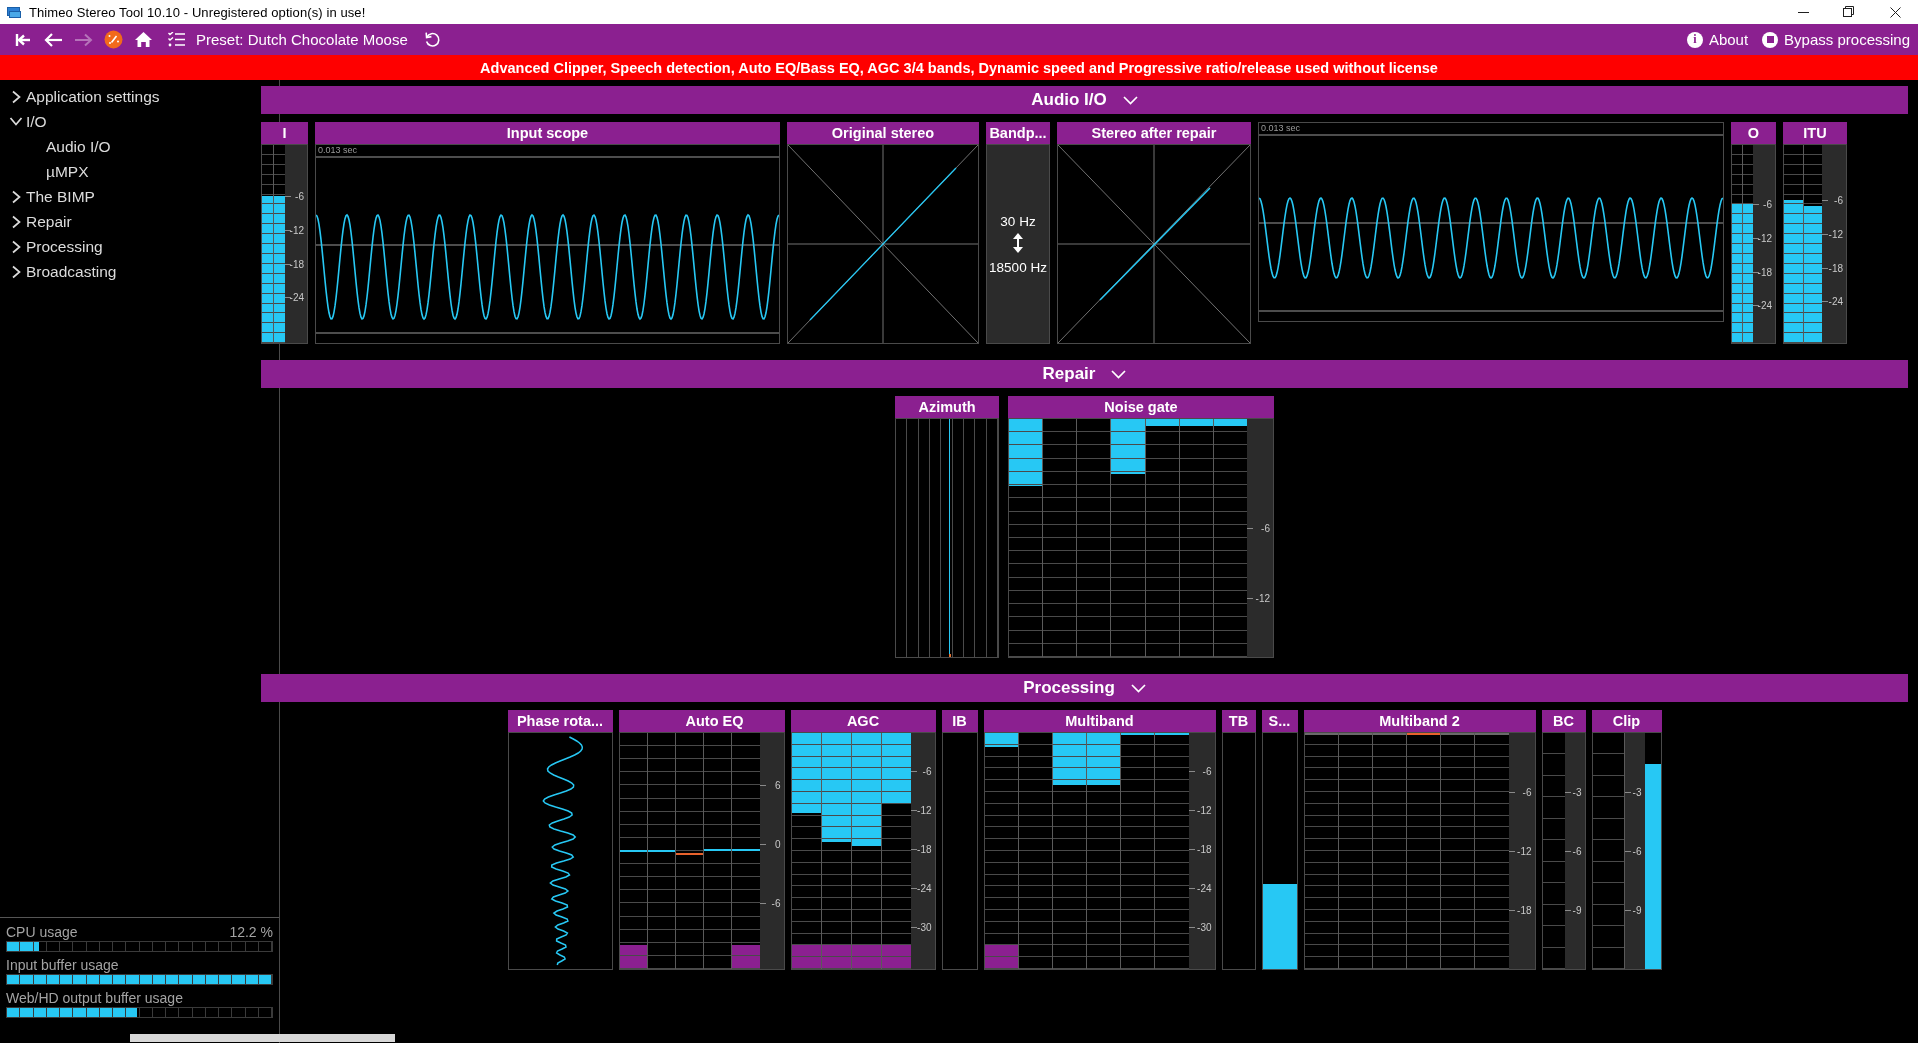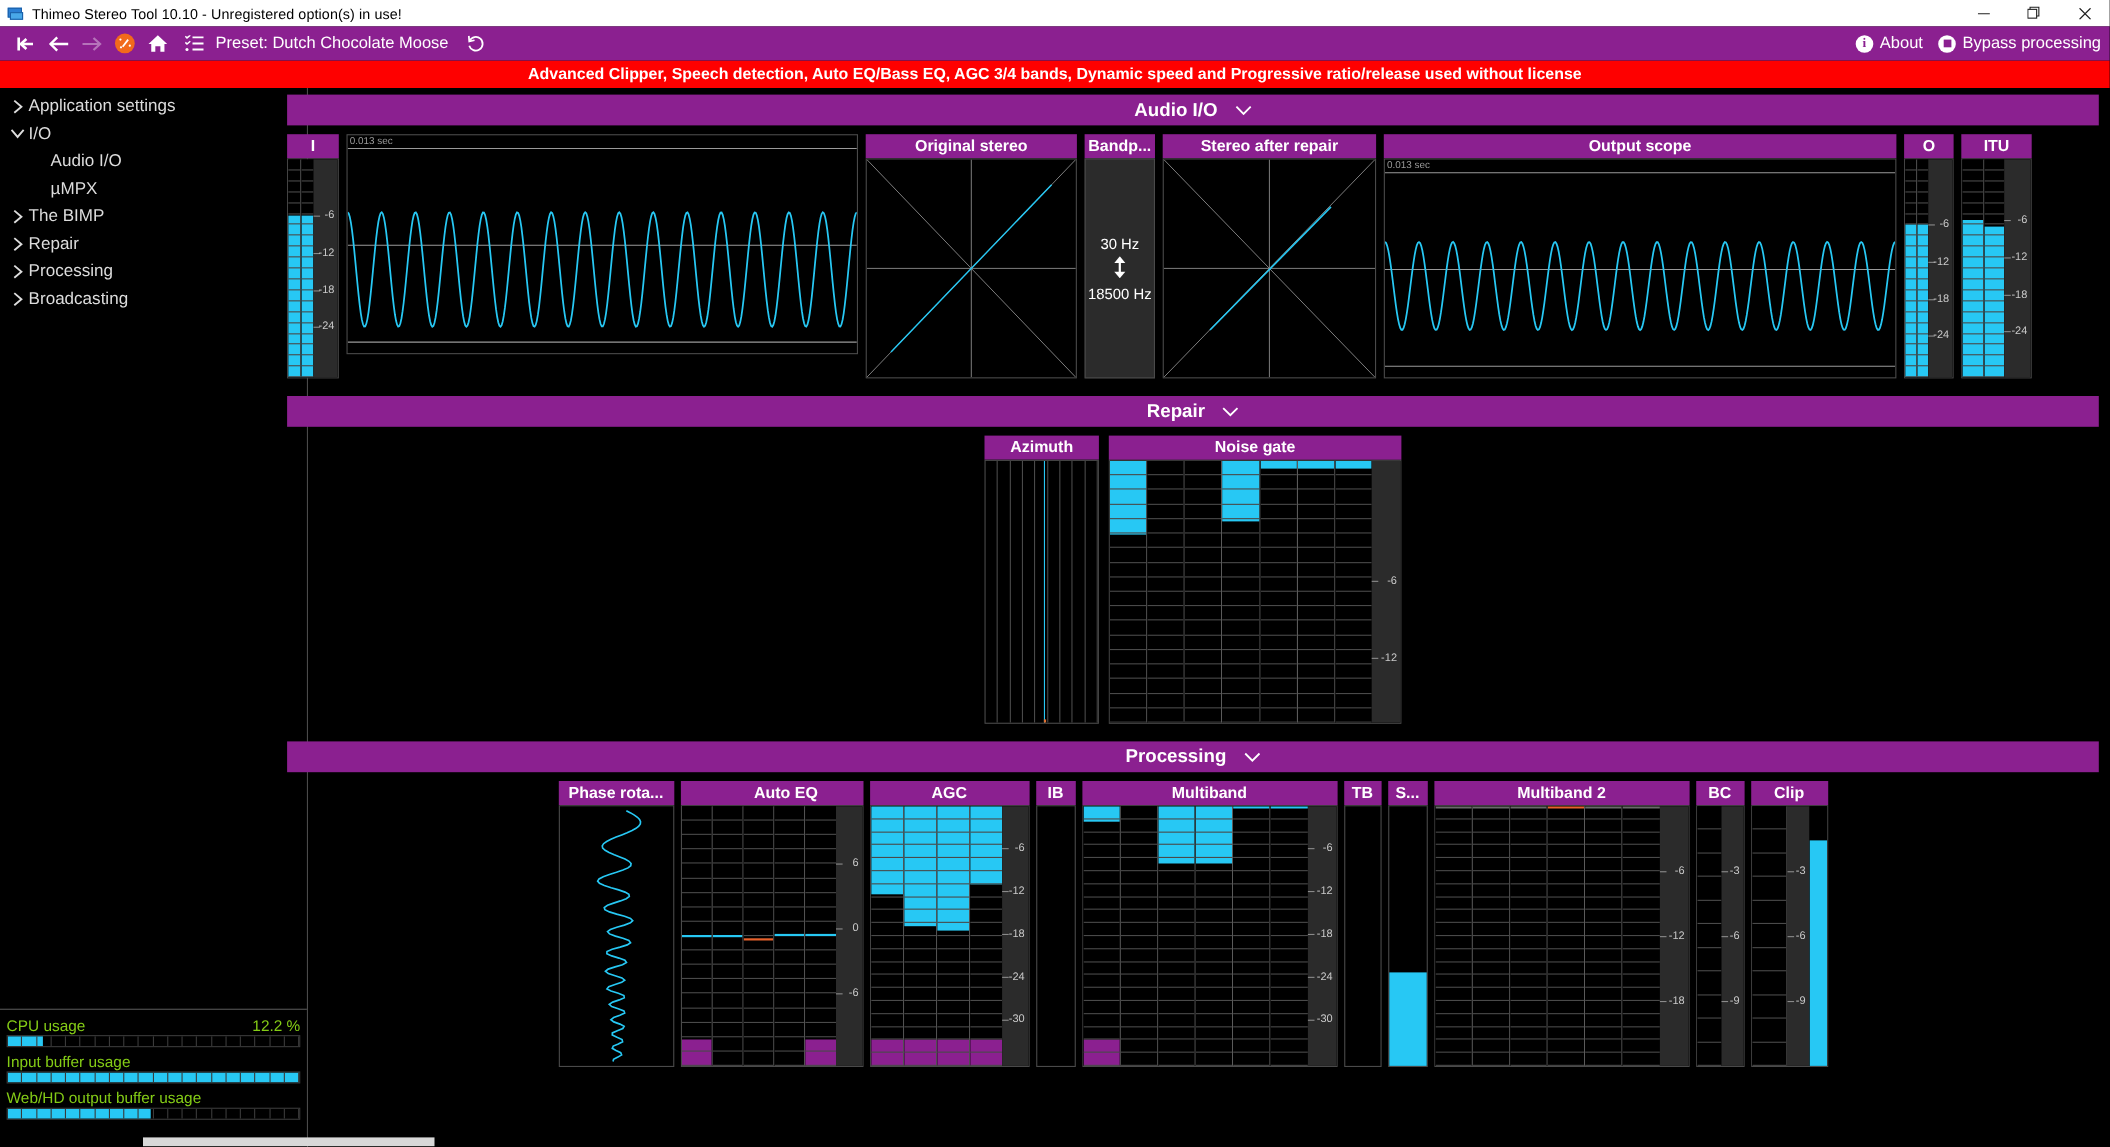--- a/index.html
+++ b/index.html
@@ -49,21 +49,21 @@
     border-right:1px solid #4a4a4a; }
   .nav { padding-top:4px; }
   .nav-item { height:25px; display:flex; align-items:center; color:#dcdcdc; font-size:15.5px;
     padding-left:6px; }
   .nav-item .chev { width:20px; display:flex; align-items:center; justify-content:center;
     color:#dcdcdc; flex:none; }
   .nav-item.child { padding-left:46px; }
 
   .status { position:absolute; left:0; right:0; bottom:22px; padding:4px 6px 0 6px;
     border-top:1px solid #555; }
-  .st-row { display:flex; justify-content:space-between; color:#84cc16; font-size:14px;
+  .st-row { display:flex; justify-content:space-between; color:#a3a3a3; font-size:14px;
     padding:2px 0 1px 0; }
   .bar { height:11px; border:1px solid #3a3a3a; background:#000; position:relative;
     margin-bottom:3px; overflow:hidden; }
   .bar .fill { position:absolute; left:0; top:0; bottom:0; background:#27c8f4; }
   .bar .ticks { position:absolute; inset:0; display:flex; }
   .bar .ticks i { flex:1; border-right:1px solid #3a3a3a; }
 
   .hscroll { position:absolute; left:0; bottom:0; height:10px; right:0; background:#000; }
   .hscroll .thumb { position:absolute; left:130px; top:1px; height:8px; width:265px;
     background:#d8d8d8; }
@@ -445,20 +445,21 @@
                   <div class="tick" style="top:60%;"></div>
                   <span style="top:60%;">-18</span>
                   <div class="tick" style="top:77%;"></div>
                   <span style="top:77%;">-24</span>
                 </div>
               </div>
           </div>
         </div>
 
         <div class="panel">
+          <div class="p-hdr" style="width:465px;">Input scope</div>
           <div class="p-body scope" style="width:465px;height:200px;">
             <span class="lbl">0.013 sec</span>
             <svg width="463" height="198" viewBox="0 0 463 198">
               <line x1="0" y1="12" x2="463" y2="12" stroke="#9a9a9a" stroke-width="1"></line>
               <line x1="0" y1="100" x2="463" y2="100" stroke="#9a9a9a" stroke-width="1"></line>
               <line x1="0" y1="188" x2="463" y2="188" stroke="#9a9a9a" stroke-width="1"></line>
               <path id="wavIn" fill="none" stroke="#27c8f4" stroke-width="1.6" d="M0.0 70.0 L1.0 71.1 L2.0 74.3 L3.0 79.4 L4.0 86.3 L5.0 94.7 L6.0 104.2 L7.0 114.4 L8.0 125.0 L9.0 135.4 L10.0 145.3 L11.0 154.2 L12.0 161.8 L13.0 167.8 L14.0 171.8 L15.0 173.8 L16.0 173.7 L17.0 171.4 L18.0 167.1 L19.0 160.9 L20.0 153.1 L21.0 144.0 L22.0 134.1 L23.0 123.6 L24.0 113.0 L25.0 102.9 L26.0 93.5 L27.0 85.3 L28.0 78.6 L29.0 73.7 L30.0 70.8 L31.0 70.0 L32.0 71.4 L33.0 74.8 L34.0 80.2 L35.0 87.3 L36.0 95.9 L37.0 105.5 L38.0 115.8 L39.0 126.4 L40.0 136.8 L41.0 146.6 L42.0 155.3 L43.0 162.7 L44.0 168.4 L45.0 172.2 L46.0 173.9 L47.0 173.5 L48.0 170.9 L49.0 166.3 L50.0 159.9 L51.0 152.0 L52.0 142.8 L53.0 132.7 L54.0 122.2 L55.0 111.7 L56.0 101.6 L57.0 92.3 L58.0 84.3 L59.0 77.8 L60.0 73.2 L61.0 70.6 L62.0 70.1 L63.0 71.7 L64.0 75.4 L65.0 81.1 L66.0 88.4 L67.0 97.1 L68.0 106.9 L69.0 117.2 L70.0 127.8 L71.0 138.1 L72.0 147.8 L73.0 156.4 L74.0 163.6 L75.0 169.0 L76.0 172.5 L77.0 174.0 L78.0 173.3 L79.0 170.4 L80.0 165.6 L81.0 159.0 L82.0 150.8 L83.0 141.5 L84.0 131.3 L85.0 120.8 L86.0 110.3 L87.0 100.3 L88.0 91.2 L89.0 83.3 L90.0 77.1 L91.0 72.7 L92.0 70.4 L93.0 70.2 L94.0 72.1 L95.0 76.1 L96.0 82.0 L97.0 89.5 L98.0 98.4 L99.0 108.2 L100.0 118.7 L101.0 129.2 L102.0 139.5 L103.0 149.0 L104.0 157.4 L105.0 164.4 L106.0 169.6 L107.0 172.9 L108.0 174.0 L109.0 173.0 L110.0 169.9 L111.0 164.8 L112.0 157.9 L113.0 149.6 L114.0 140.1 L115.0 129.9 L116.0 119.4 L117.0 108.9 L118.0 99.0 L119.0 90.1 L120.0 82.4 L121.0 76.4 L122.0 72.3 L123.0 70.2 L124.0 70.3 L125.0 72.5 L126.0 76.8 L127.0 82.9 L128.0 90.6 L129.0 99.6 L130.0 109.6 L131.0 120.1 L132.0 130.6 L133.0 140.8 L134.0 150.2 L135.0 158.5 L136.0 165.2 L137.0 170.2 L138.0 173.1 L139.0 174.0 L140.0 172.7 L141.0 169.3 L142.0 164.0 L143.0 156.9 L144.0 148.4 L145.0 138.8 L146.0 128.5 L147.0 117.9 L148.0 107.6 L149.0 97.8 L150.0 89.0 L151.0 81.5 L152.0 75.8 L153.0 71.9 L154.0 70.1 L155.0 70.5 L156.0 73.0 L157.0 77.5 L158.0 83.8 L159.0 91.8 L160.0 100.9 L161.0 111.0 L162.0 121.5 L163.0 132.0 L164.0 142.1 L165.0 151.4 L166.0 159.4 L167.0 166.0 L168.0 170.7 L169.0 173.4 L170.0 173.9 L171.0 172.4 L172.0 168.7 L173.0 163.1 L174.0 155.9 L175.0 147.2 L176.0 137.5 L177.0 127.1 L178.0 116.5 L179.0 106.2 L180.0 96.5 L181.0 87.9 L182.0 80.6 L183.0 75.1 L184.0 71.5 L185.0 70.0 L186.0 70.7 L187.0 73.5 L188.0 78.2 L189.0 84.8 L190.0 92.9 L191.0 102.2 L192.0 112.4 L193.0 122.9 L194.0 133.4 L195.0 143.4 L196.0 152.5 L197.0 160.4 L198.0 166.7 L199.0 171.2 L200.0 173.6 L201.0 173.9 L202.0 172.0 L203.0 168.1 L204.0 162.3 L205.0 154.8 L206.0 145.9 L207.0 136.1 L208.0 125.7 L209.0 115.1 L210.0 104.9 L211.0 95.3 L212.0 86.8 L213.0 79.8 L214.0 74.5 L215.0 71.2 L216.0 70.0 L217.0 70.9 L218.0 74.0 L219.0 79.0 L220.0 85.8 L221.0 94.1 L222.0 103.5 L223.0 113.7 L224.0 124.3 L225.0 134.7 L226.0 144.7 L227.0 153.7 L228.0 161.4 L229.0 167.4 L230.0 171.6 L231.0 173.7 L232.0 173.7 L233.0 171.6 L234.0 167.4 L235.0 161.4 L236.0 153.7 L237.0 144.7 L238.0 134.7 L239.0 124.3 L240.0 113.7 L241.0 103.5 L242.0 94.1 L243.0 85.8 L244.0 79.0 L245.0 74.0 L246.0 70.9 L247.0 70.0 L248.0 71.2 L249.0 74.5 L250.0 79.8 L251.0 86.8 L252.0 95.3 L253.0 104.9 L254.0 115.1 L255.0 125.7 L256.0 136.1 L257.0 145.9 L258.0 154.8 L259.0 162.3 L260.0 168.1 L261.0 172.0 L262.0 173.9 L263.0 173.6 L264.0 171.2 L265.0 166.7 L266.0 160.4 L267.0 152.5 L268.0 143.4 L269.0 133.4 L270.0 122.9 L271.0 112.4 L272.0 102.2 L273.0 92.9 L274.0 84.8 L275.0 78.2 L276.0 73.5 L277.0 70.7 L278.0 70.0 L279.0 71.5 L280.0 75.1 L281.0 80.6 L282.0 87.9 L283.0 96.5 L284.0 106.2 L285.0 116.5 L286.0 127.1 L287.0 137.5 L288.0 147.2 L289.0 155.9 L290.0 163.1 L291.0 168.7 L292.0 172.4 L293.0 173.9 L294.0 173.4 L295.0 170.7 L296.0 166.0 L297.0 159.4 L298.0 151.4 L299.0 142.1 L300.0 132.0 L301.0 121.5 L302.0 111.0 L303.0 100.9 L304.0 91.8 L305.0 83.8 L306.0 77.5 L307.0 73.0 L308.0 70.5 L309.0 70.1 L310.0 71.9 L311.0 75.8 L312.0 81.5 L313.0 89.0 L314.0 97.8 L315.0 107.6 L316.0 117.9 L317.0 128.5 L318.0 138.8 L319.0 148.4 L320.0 156.9 L321.0 164.0 L322.0 169.3 L323.0 172.7 L324.0 174.0 L325.0 173.1 L326.0 170.2 L327.0 165.2 L328.0 158.5 L329.0 150.2 L330.0 140.8 L331.0 130.6 L332.0 120.1 L333.0 109.6 L334.0 99.6 L335.0 90.6 L336.0 82.9 L337.0 76.8 L338.0 72.5 L339.0 70.3 L340.0 70.2 L341.0 72.3 L342.0 76.4 L343.0 82.4 L344.0 90.1 L345.0 99.0 L346.0 108.9 L347.0 119.4 L348.0 129.9 L349.0 140.1 L350.0 149.6 L351.0 157.9 L352.0 164.8 L353.0 169.9 L354.0 173.0 L355.0 174.0 L356.0 172.9 L357.0 169.6 L358.0 164.4 L359.0 157.4 L360.0 149.0 L361.0 139.5 L362.0 129.2 L363.0 118.7 L364.0 108.2 L365.0 98.4 L366.0 89.5 L367.0 82.0 L368.0 76.1 L369.0 72.1 L370.0 70.2 L371.0 70.4 L372.0 72.7 L373.0 77.1 L374.0 83.3 L375.0 91.2 L376.0 100.3 L377.0 110.3 L378.0 120.8 L379.0 131.3 L380.0 141.5 L381.0 150.8 L382.0 159.0 L383.0 165.6 L384.0 170.4 L385.0 173.3 L386.0 174.0 L387.0 172.5 L388.0 169.0 L389.0 163.6 L390.0 156.4 L391.0 147.8 L392.0 138.1 L393.0 127.8 L394.0 117.2 L395.0 106.9 L396.0 97.1 L397.0 88.4 L398.0 81.1 L399.0 75.4 L400.0 71.7 L401.0 70.1 L402.0 70.6 L403.0 73.2 L404.0 77.8 L405.0 84.3 L406.0 92.3 L407.0 101.6 L408.0 111.7 L409.0 122.2 L410.0 132.7 L411.0 142.8 L412.0 152.0 L413.0 159.9 L414.0 166.3 L415.0 170.9 L416.0 173.5 L417.0 173.9 L418.0 172.2 L419.0 168.4 L420.0 162.7 L421.0 155.3 L422.0 146.6 L423.0 136.8 L424.0 126.4 L425.0 115.8 L426.0 105.5 L427.0 95.9 L428.0 87.3 L429.0 80.2 L430.0 74.8 L431.0 71.4 L432.0 70.0 L433.0 70.8 L434.0 73.7 L435.0 78.6 L436.0 85.3 L437.0 93.5 L438.0 102.9 L439.0 113.0 L440.0 123.6 L441.0 134.1 L442.0 144.0 L443.0 153.1 L444.0 160.9 L445.0 167.1 L446.0 171.4 L447.0 173.7 L448.0 173.8 L449.0 171.8 L450.0 167.8 L451.0 161.8 L452.0 154.2 L453.0 145.3 L454.0 135.4 L455.0 125.0 L456.0 114.4 L457.0 104.2 L458.0 94.7 L459.0 86.3 L460.0 79.4 L461.0 74.3 L462.0 71.1 L463.0 70.0 "></path>
             </svg>
           </div>
         </div>
@@ -498,21 +499,20 @@
               <line x1="0" y1="0" x2="192" y2="198" stroke="#8f8f8f" stroke-width="0.8"></line>
               <line x1="192" y1="0" x2="0" y2="198" stroke="#8f8f8f" stroke-width="0.8"></line>
               <line x1="96" y1="0" x2="96" y2="198" stroke="#8f8f8f" stroke-width="0.8"></line>
               <line x1="0" y1="99" x2="192" y2="99" stroke="#8f8f8f" stroke-width="0.8"></line>
               <line x1="42" y1="155" x2="152" y2="43" stroke="#27c8f4" stroke-width="1.5"></line>
             </svg>
           </div>
         </div>
 
         <div class="panel">
-          <div class="p-hdr" style="width:466px;">Output scope</div>
           <div class="p-body scope" style="width:466px;height:200px;">
             <span class="lbl">0.013 sec</span>
             <svg width="464" height="198" viewBox="0 0 464 198">
               <line x1="0" y1="12" x2="464" y2="12" stroke="#9a9a9a" stroke-width="1"></line>
               <line x1="0" y1="100" x2="464" y2="100" stroke="#9a9a9a" stroke-width="1"></line>
               <line x1="0" y1="188" x2="464" y2="188" stroke="#9a9a9a" stroke-width="1"></line>
               <path id="wavOut" fill="none" stroke="#27c8f4" stroke-width="1.6" d="M0.0 75.0 L1.0 75.8 L2.0 78.3 L3.0 82.2 L4.0 87.5 L5.0 93.9 L6.0 101.2 L7.0 109.1 L8.0 117.2 L9.0 125.2 L10.0 132.8 L11.0 139.6 L12.0 145.5 L13.0 150.1 L14.0 153.2 L15.0 154.8 L16.0 154.8 L17.0 153.1 L18.0 149.8 L19.0 145.1 L20.0 139.2 L21.0 132.3 L22.0 124.7 L23.0 116.6 L24.0 108.5 L25.0 100.7 L26.0 93.5 L27.0 87.1 L28.0 81.9 L29.0 78.0 L30.0 75.7 L31.0 75.0 L32.0 75.9 L33.0 78.5 L34.0 82.5 L35.0 87.9 L36.0 94.4 L37.0 101.7 L38.0 109.6 L39.0 117.7 L40.0 125.7 L41.0 133.3 L42.0 140.1 L43.0 145.8 L44.0 150.3 L45.0 153.4 L46.0 154.9 L47.0 154.7 L48.0 152.9 L49.0 149.6 L50.0 144.8 L51.0 138.8 L52.0 131.8 L53.0 124.1 L54.0 116.1 L55.0 108.0 L56.0 100.2 L57.0 93.0 L58.0 86.7 L59.0 81.6 L60.0 77.8 L61.0 75.6 L62.0 75.0 L63.0 76.1 L64.0 78.7 L65.0 82.8 L66.0 88.3 L67.0 94.8 L68.0 102.2 L69.0 110.1 L70.0 118.2 L71.0 126.2 L72.0 133.7 L73.0 140.5 L74.0 146.2 L75.0 150.6 L76.0 153.5 L77.0 154.9 L78.0 154.6 L79.0 152.7 L80.0 149.3 L81.0 144.4 L82.0 138.3 L83.0 131.3 L84.0 123.6 L85.0 115.5 L86.0 107.5 L87.0 99.7 L88.0 92.6 L89.0 86.3 L90.0 81.3 L91.0 77.6 L92.0 75.5 L93.0 75.0 L94.0 76.2 L95.0 78.9 L96.0 83.2 L97.0 88.7 L98.0 95.3 L99.0 102.7 L100.0 110.7 L101.0 118.8 L102.0 126.7 L103.0 134.2 L104.0 140.9 L105.0 146.5 L106.0 150.8 L107.0 153.7 L108.0 154.9 L109.0 154.6 L110.0 152.5 L111.0 149.0 L112.0 144.0 L113.0 137.9 L114.0 130.8 L115.0 123.1 L116.0 115.0 L117.0 106.9 L118.0 99.2 L119.0 92.1 L120.0 86.0 L121.0 81.0 L122.0 77.5 L123.0 75.4 L124.0 75.1 L125.0 76.3 L126.0 79.2 L127.0 83.5 L128.0 89.1 L129.0 95.8 L130.0 103.3 L131.0 111.2 L132.0 119.3 L133.0 127.3 L134.0 134.7 L135.0 141.3 L136.0 146.8 L137.0 151.1 L138.0 153.8 L139.0 155.0 L140.0 154.5 L141.0 152.4 L142.0 148.7 L143.0 143.7 L144.0 137.4 L145.0 130.3 L146.0 122.5 L147.0 114.5 L148.0 106.4 L149.0 98.7 L150.0 91.7 L151.0 85.6 L152.0 80.7 L153.0 77.3 L154.0 75.4 L155.0 75.1 L156.0 76.5 L157.0 79.4 L158.0 83.8 L159.0 89.5 L160.0 96.3 L161.0 103.8 L162.0 111.8 L163.0 119.9 L164.0 127.8 L165.0 135.2 L166.0 141.7 L167.0 147.2 L168.0 151.3 L169.0 153.9 L170.0 155.0 L171.0 154.4 L172.0 152.2 L173.0 148.4 L174.0 143.3 L175.0 137.0 L176.0 129.8 L177.0 122.0 L178.0 113.9 L179.0 105.9 L180.0 98.2 L181.0 91.2 L182.0 85.2 L183.0 80.4 L184.0 77.1 L185.0 75.3 L186.0 75.1 L187.0 76.6 L188.0 79.7 L189.0 84.2 L190.0 89.9 L191.0 96.7 L192.0 104.3 L193.0 112.3 L194.0 120.4 L195.0 128.3 L196.0 135.6 L197.0 142.1 L198.0 147.5 L199.0 151.5 L200.0 154.1 L201.0 155.0 L202.0 154.3 L203.0 152.0 L204.0 148.1 L205.0 142.9 L206.0 136.5 L207.0 129.3 L208.0 121.5 L209.0 113.4 L210.0 105.3 L211.0 97.7 L212.0 90.8 L213.0 84.9 L214.0 80.2 L215.0 76.9 L216.0 75.2 L217.0 75.2 L218.0 76.8 L219.0 79.9 L220.0 84.5 L221.0 90.4 L222.0 97.2 L223.0 104.8 L224.0 112.8 L225.0 120.9 L226.0 128.8 L227.0 136.1 L228.0 142.5 L229.0 147.8 L230.0 151.7 L231.0 154.2 L232.0 155.0 L233.0 154.2 L234.0 151.7 L235.0 147.8 L236.0 142.5 L237.0 136.1 L238.0 128.8 L239.0 120.9 L240.0 112.8 L241.0 104.8 L242.0 97.2 L243.0 90.4 L244.0 84.5 L245.0 79.9 L246.0 76.8 L247.0 75.2 L248.0 75.2 L249.0 76.9 L250.0 80.2 L251.0 84.9 L252.0 90.8 L253.0 97.7 L254.0 105.3 L255.0 113.4 L256.0 121.5 L257.0 129.3 L258.0 136.5 L259.0 142.9 L260.0 148.1 L261.0 152.0 L262.0 154.3 L263.0 155.0 L264.0 154.1 L265.0 151.5 L266.0 147.5 L267.0 142.1 L268.0 135.6 L269.0 128.3 L270.0 120.4 L271.0 112.3 L272.0 104.3 L273.0 96.7 L274.0 89.9 L275.0 84.2 L276.0 79.7 L277.0 76.6 L278.0 75.1 L279.0 75.3 L280.0 77.1 L281.0 80.4 L282.0 85.2 L283.0 91.2 L284.0 98.2 L285.0 105.9 L286.0 113.9 L287.0 122.0 L288.0 129.8 L289.0 137.0 L290.0 143.3 L291.0 148.4 L292.0 152.2 L293.0 154.4 L294.0 155.0 L295.0 153.9 L296.0 151.3 L297.0 147.2 L298.0 141.7 L299.0 135.2 L300.0 127.8 L301.0 119.9 L302.0 111.8 L303.0 103.8 L304.0 96.3 L305.0 89.5 L306.0 83.8 L307.0 79.4 L308.0 76.5 L309.0 75.1 L310.0 75.4 L311.0 77.3 L312.0 80.7 L313.0 85.6 L314.0 91.7 L315.0 98.7 L316.0 106.4 L317.0 114.5 L318.0 122.5 L319.0 130.3 L320.0 137.4 L321.0 143.7 L322.0 148.7 L323.0 152.4 L324.0 154.5 L325.0 155.0 L326.0 153.8 L327.0 151.1 L328.0 146.8 L329.0 141.3 L330.0 134.7 L331.0 127.3 L332.0 119.3 L333.0 111.2 L334.0 103.3 L335.0 95.8 L336.0 89.1 L337.0 83.5 L338.0 79.2 L339.0 76.3 L340.0 75.1 L341.0 75.4 L342.0 77.5 L343.0 81.0 L344.0 86.0 L345.0 92.1 L346.0 99.2 L347.0 106.9 L348.0 115.0 L349.0 123.1 L350.0 130.8 L351.0 137.9 L352.0 144.0 L353.0 149.0 L354.0 152.5 L355.0 154.6 L356.0 154.9 L357.0 153.7 L358.0 150.8 L359.0 146.5 L360.0 140.9 L361.0 134.2 L362.0 126.7 L363.0 118.8 L364.0 110.7 L365.0 102.7 L366.0 95.3 L367.0 88.7 L368.0 83.2 L369.0 78.9 L370.0 76.2 L371.0 75.0 L372.0 75.5 L373.0 77.6 L374.0 81.3 L375.0 86.3 L376.0 92.6 L377.0 99.7 L378.0 107.5 L379.0 115.5 L380.0 123.6 L381.0 131.3 L382.0 138.3 L383.0 144.4 L384.0 149.3 L385.0 152.7 L386.0 154.6 L387.0 154.9 L388.0 153.5 L389.0 150.6 L390.0 146.2 L391.0 140.5 L392.0 133.7 L393.0 126.2 L394.0 118.2 L395.0 110.1 L396.0 102.2 L397.0 94.8 L398.0 88.3 L399.0 82.8 L400.0 78.7 L401.0 76.1 L402.0 75.0 L403.0 75.6 L404.0 77.8 L405.0 81.6 L406.0 86.7 L407.0 93.0 L408.0 100.2 L409.0 108.0 L410.0 116.1 L411.0 124.1 L412.0 131.8 L413.0 138.8 L414.0 144.8 L415.0 149.6 L416.0 152.9 L417.0 154.7 L418.0 154.9 L419.0 153.4 L420.0 150.3 L421.0 145.8 L422.0 140.1 L423.0 133.3 L424.0 125.7 L425.0 117.7 L426.0 109.6 L427.0 101.7 L428.0 94.4 L429.0 87.9 L430.0 82.5 L431.0 78.5 L432.0 75.9 L433.0 75.0 L434.0 75.7 L435.0 78.0 L436.0 81.9 L437.0 87.1 L438.0 93.5 L439.0 100.7 L440.0 108.5 L441.0 116.6 L442.0 124.7 L443.0 132.3 L444.0 139.2 L445.0 145.1 L446.0 149.8 L447.0 153.1 L448.0 154.8 L449.0 154.8 L450.0 153.2 L451.0 150.1 L452.0 145.5 L453.0 139.6 L454.0 132.8 L455.0 125.2 L456.0 117.2 L457.0 109.1 L458.0 101.2 L459.0 93.9 L460.0 87.5 L461.0 82.2 L462.0 78.3 L463.0 75.8 L464.0 75.0 "></path>
             </svg>
           </div>
         </div>

